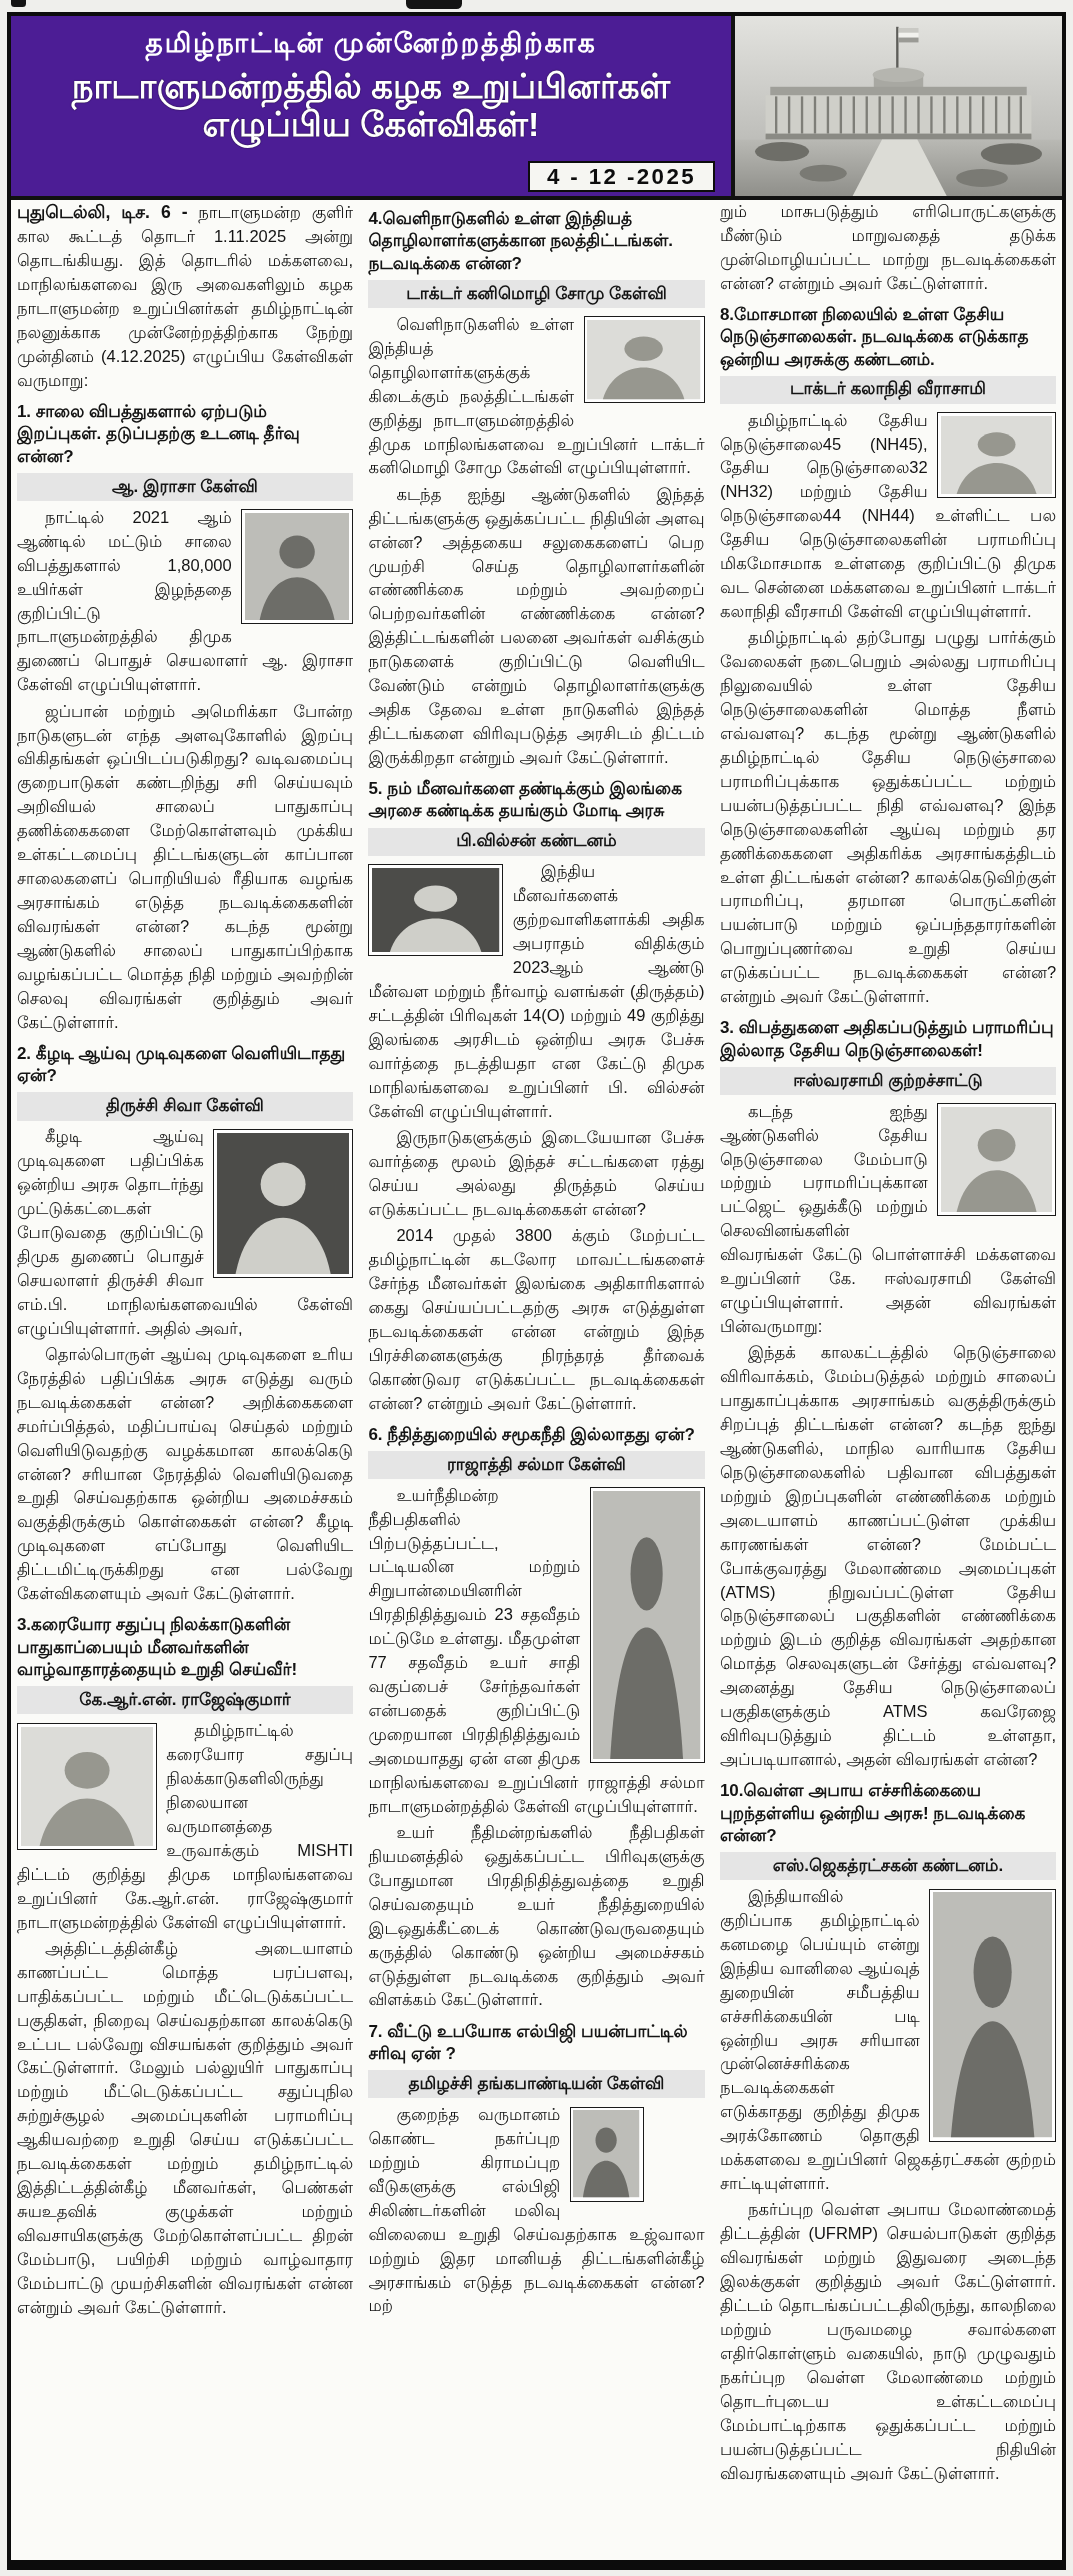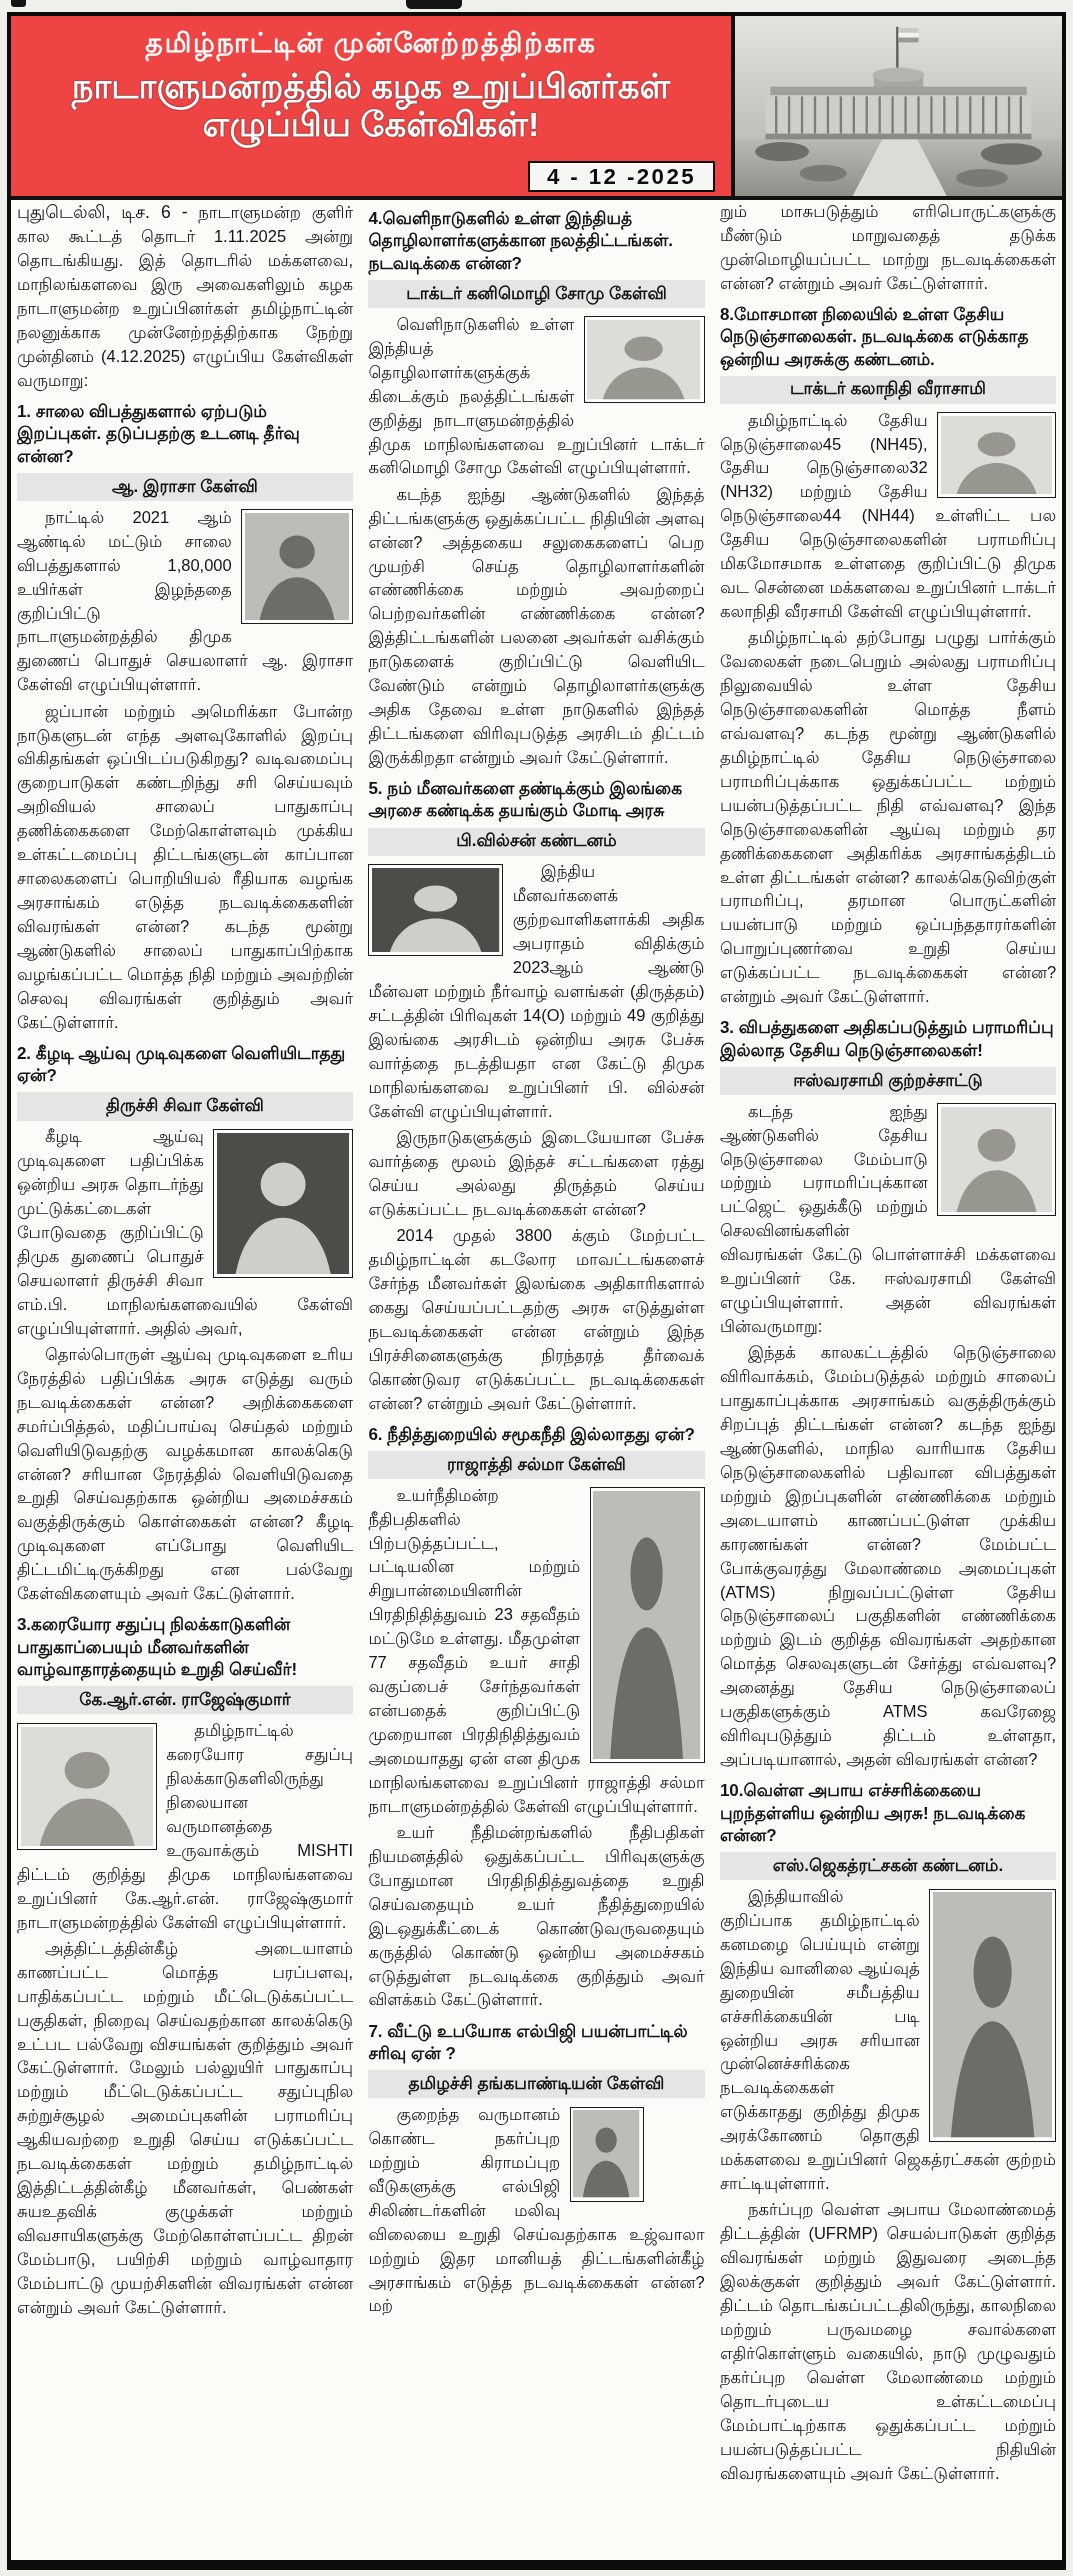--- a/index.html
+++ b/index.html
@@ -4,36 +4,36 @@
 <style>
   html,body{margin:0;padding:0;}
   body{background:#e8e8e4;font-family:"Liberation Sans","DejaVu Sans",sans-serif;}
   .page{position:relative;width:1073px;height:2576px;background:#efefec;overflow:hidden;}
   .notch{position:absolute;top:0;left:406px;width:56px;height:8.8px;background:#141414;border-radius:0 0 5.3px 5.3px;}
   .corner-dot{position:absolute;top:0;left:10.6px;width:15.3px;height:7px;background:#141414;border-radius:0 0 3.5px 3.5px;}
   .frame{position:absolute;left:7px;right:7px;top:11.8px;bottom:5.9px;border:4.7px solid #0c0c0c;background:#fbfbf8;}
 
   
   .masthead{position:relative;height:180px;border-bottom:4.1px solid #111;display:flex;}
-  .mast-black{flex:1;background:#ef4444;position:relative;}
+  .mast-black{flex:1;background:#4c1d95;position:relative;}
   .kicker{position:absolute;top:11.8px;left:0;right:0;text-align:center;color:#ffffff;
           font-size:27px;font-weight:bold;letter-spacing:1.8px;}
   .big-title{position:absolute;top:51px;left:8.2px;right:8.2px;text-align:center;color:#ffffff;
           font-size:34px;font-weight:800;line-height:1.12;text-shadow:0 0 1.2px #000;}
   .datebox{position:absolute;right:16.5px;bottom:3.5px;background:#f6f6f2;border:2.4px solid #0d0d0d;
           padding:0.6px 16.5px;font-size:22.3px;font-weight:bold;color:#0d0d0d;letter-spacing:2.4px;}
   .mast-photo{width:327px;position:relative;border-left:4.1px solid #111;background:#cfcfcc;}
   .mast-photo svg{display:block;width:100%;height:100%;}
 
   
   .bodywrap{position:absolute;top:184px;left:5.9px;right:5.9px;bottom:8.2px;display:flex;gap:15.3px;overflow:hidden;}
   .col{flex:1;overflow:hidden;font-size:16.5px;line-height:1.45;text-align:justify;color:#141414;}
   .para{margin:0 0 2.4px 0;text-indent:1.7em;}
   .para.noindent{text-indent:0;}
-  .lead{font-weight:normal;font-size:17.6px;}
+  .lead{font-weight:bold;font-size:17.6px;}
   .qhead{font-weight:800;font-size:17px;line-height:1.32;margin:8.2px 0 4.7px 0;text-align:left;text-indent:0;}
   .byline{background:#e5e5e5;font-weight:800;text-align:center;font-size:17px;padding:1.8px 5.9px;margin:0 0 4.7px 0;}
   .qblock{overflow:visible;}
 
   
   .photo{display:block;border:1.8px solid #1a1a1a;background:#fff;padding:2.9px;box-sizing:border-box;}
   .photo svg{display:block;width:100%;height:100%;}
   .fr{float:right;margin:3.5px 0 5.9px 9.4px;}
   .fl{float:left;margin:3.5px 9.4px 5.9px 0;}
   .ph-light  .pbg{fill:#dcdcd8;} .ph-light  .pfg{fill:#97978f;}

